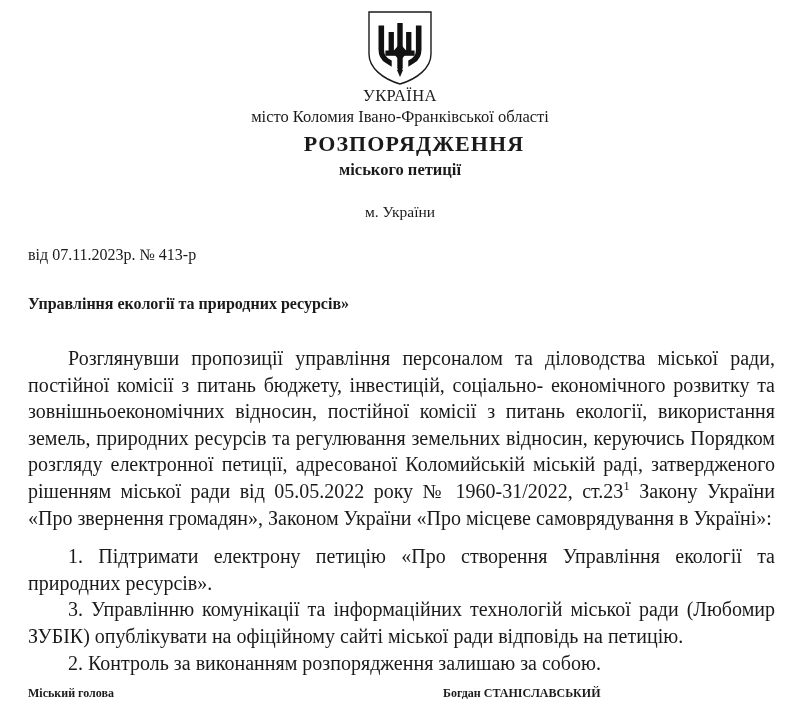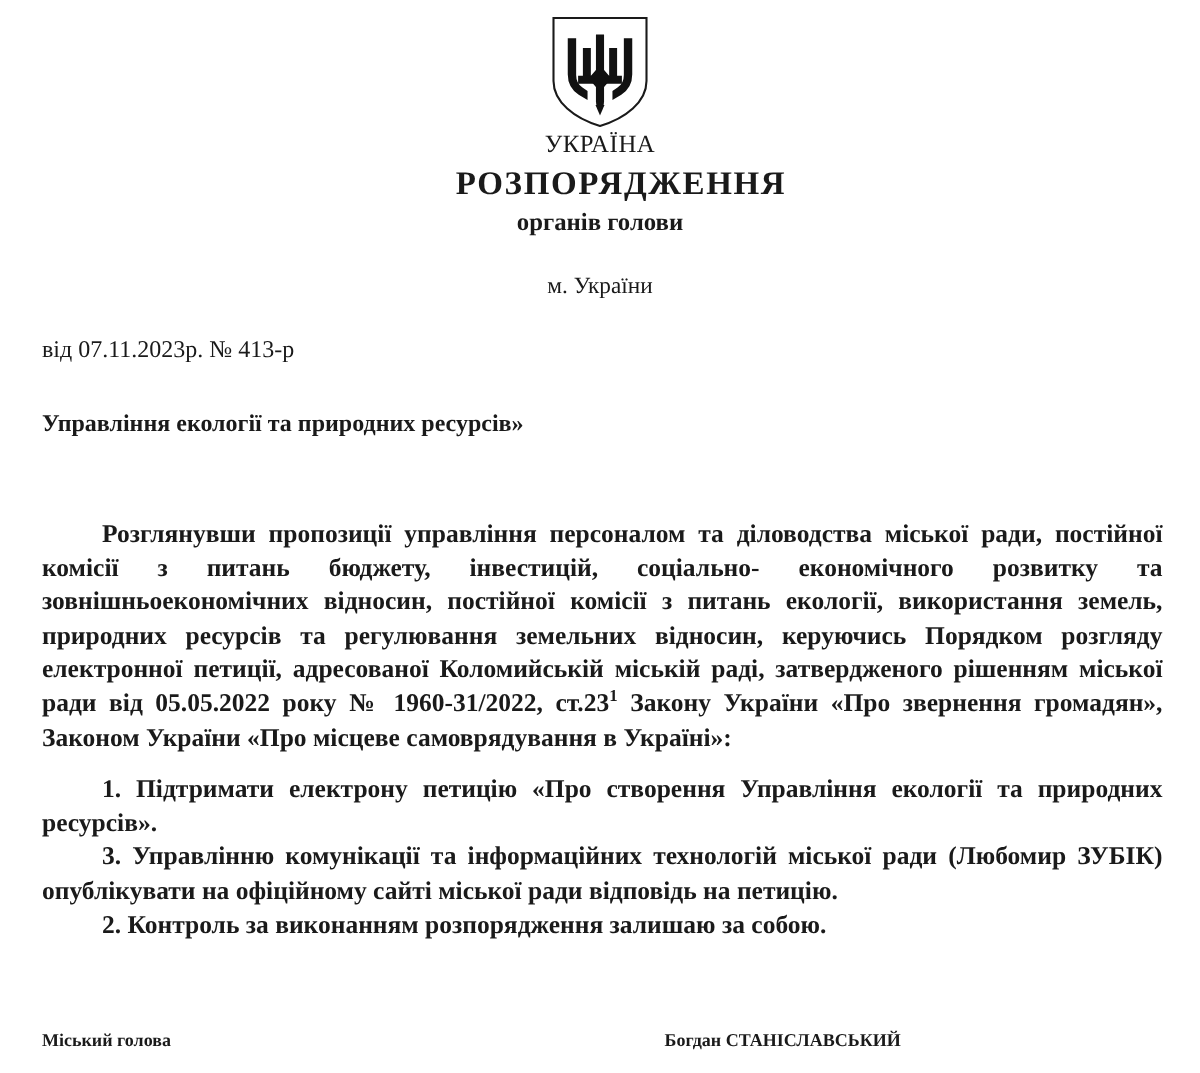--- a/index.html
+++ b/index.html
@@ -86,27 +86,26 @@
 
   
   .body-block {
     position: absolute;
     left: 28px;
     width: 747px;
     top: 345px;
   }
   p.para {
     margin: 0;
-    font-size: 17px;
+    font-size: 20px;
     line-height: 1.33;
     text-align: justify;
     text-indent: 40px;
     -webkit-hyphens: none;
     hyphens: none;
-    font-weight: bold;
   }
   .items { margin-top: 12px; }
   .items p.para { margin: 0; }
   sup { font-size: 0.66em; vertical-align: super; line-height: 0; }
 
   
   .signature {
     position: absolute;
     left: 28px;
     right: 28px;
@@ -146,22 +145,23 @@
         <path d="M33 33.5 l7.6 8.8 l-7.6 8.8 l-7.6 -8.8 Z
                  M33 38.6 l3.6 3.7 l-3.6 3.7 l-3.6 -3.7 Z" fill-rule="evenodd"></path>
 
         <path d="M30 60 h6 l-3 7 Z"></path>
       </g>
     </svg>
   </div>
 
   <div class="header">
     <div class="h-country">УКРАЇНА</div>
+    <div class="h-city">місто Коломия Івано-Франківської області</div>
     <div class="h-doc">РОЗПОРЯДЖЕННЯ</div>
-    <div class="h-sub">органів голови</div>
+    <div class="h-sub">міського петиції</div>
   </div>
 
   <div class="place">м. України</div>
 
   <div class="docline">від 07.11.2023р.  № 413-р</div>
 
   <div class="subject">
     <div class="l2">Управління екології та природних ресурсів»</div>
   </div>
 

